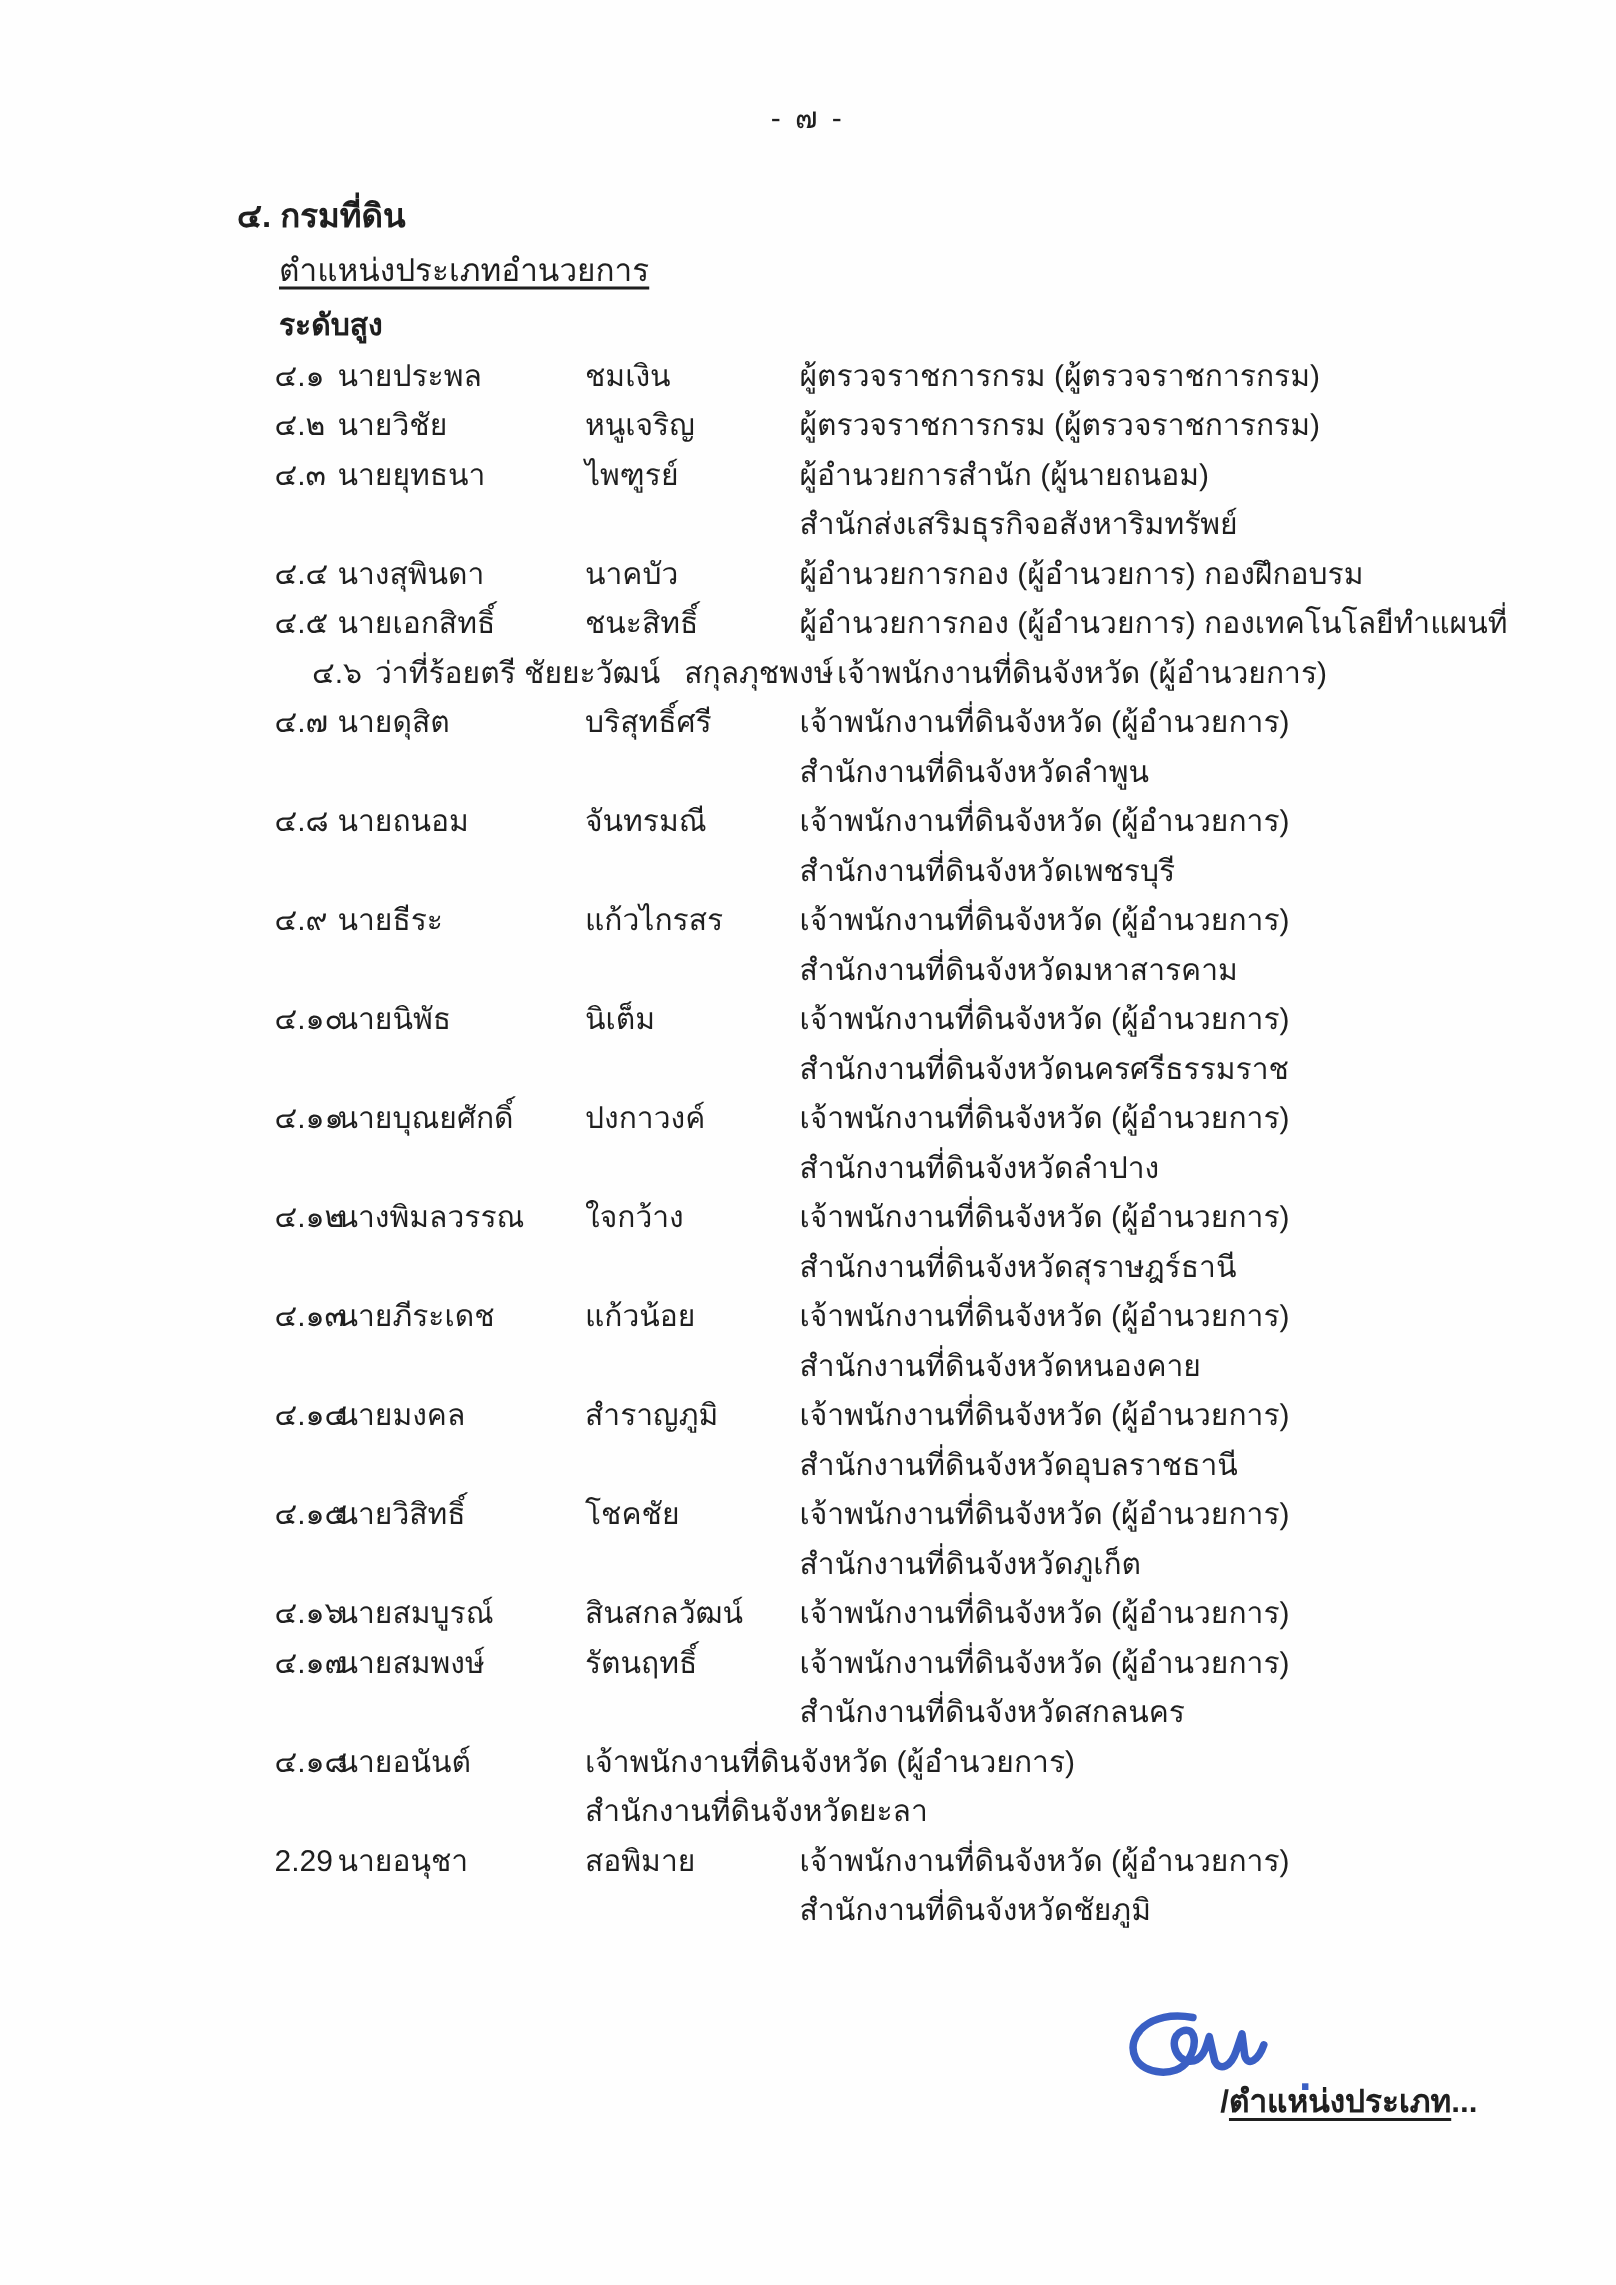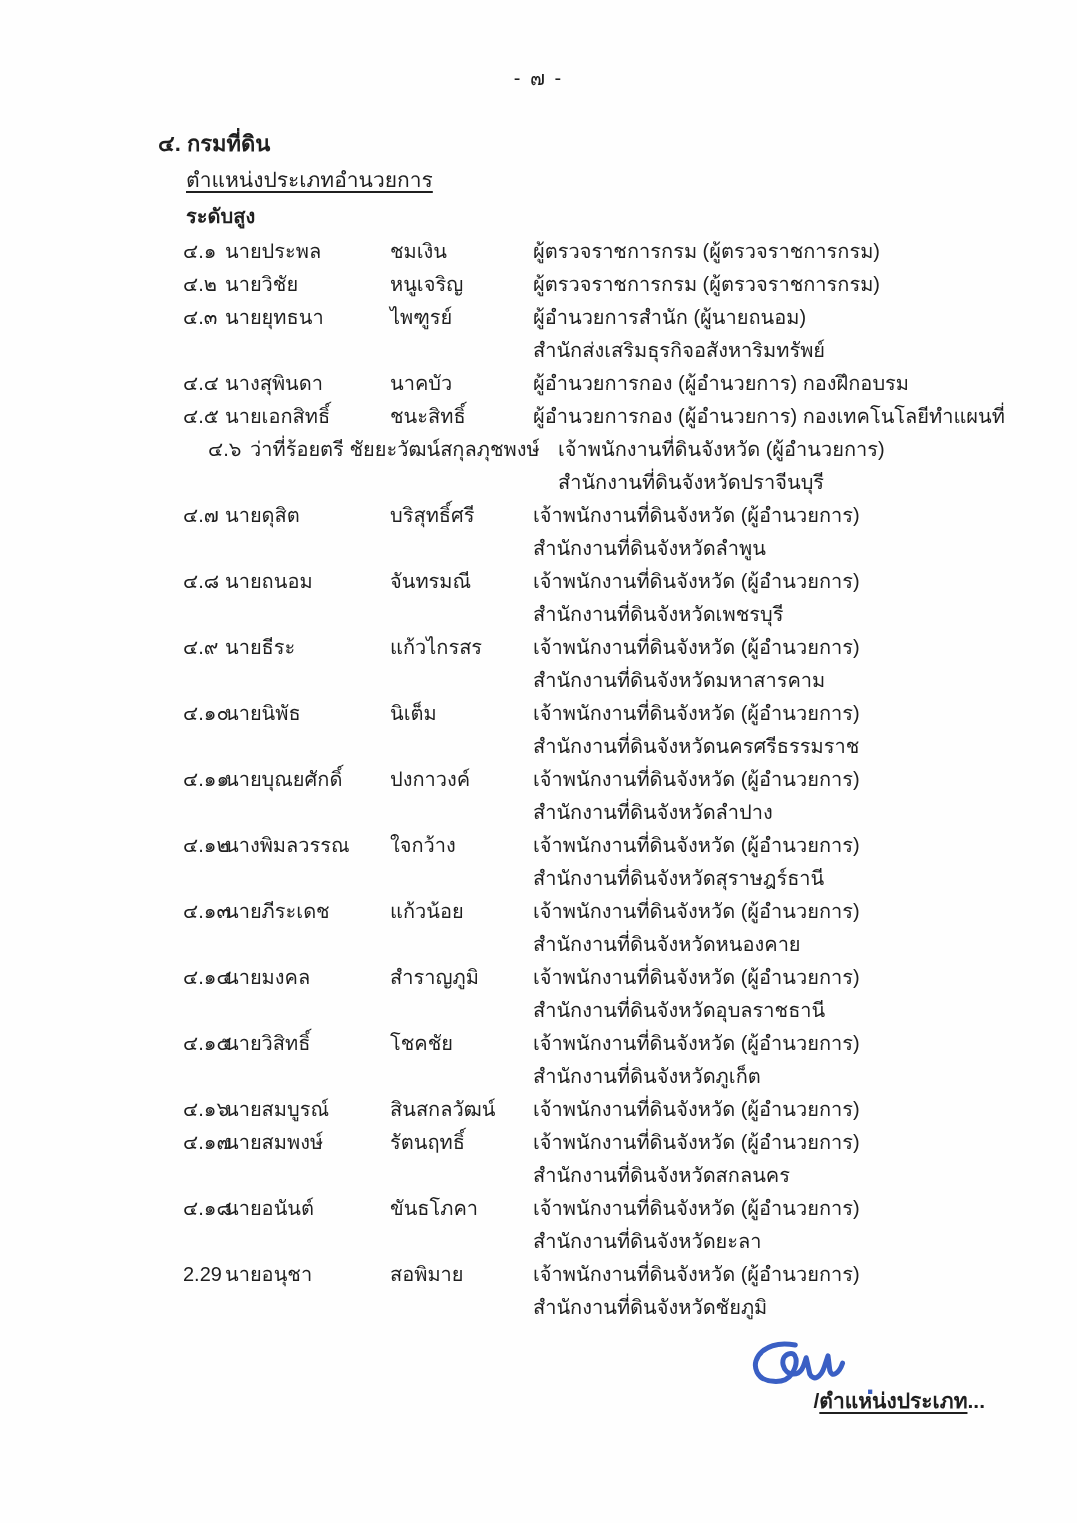--- a/index.html
+++ b/index.html
@@ -48,21 +48,21 @@
   }
   .row {
     display: grid;
     grid-template-columns: 42px 165px 143px 1fr;
   }
   .row--wide {
     grid-template-columns: 42px 308px 1fr;
     margin-left: 25px;
   }
   .cell { white-space: nowrap; }
-  .cell-combined { display: flex; white-space: nowrap; }
+  .cell-combined { display: flex; gap: 16px; white-space: nowrap; }
   .office { display: block; white-space: nowrap; }
   .office:empty { display: none; }
   .sig-block {
     position: absolute;
     top: 1336px; left: 748px;
     display: flex;
     align-items: flex-end;
     gap: 18px;
   }
   .sig-dot {
@@ -148,21 +148,20 @@
     </div>
 
     <div class="row row--wide">
       <span class="cell">๔.๖</span>
       <span class="cell-combined">
         <span>ว่าที่ร้อยตรี ชัยยะวัฒน์</span>
         <span>สกุลภุชพงษ์</span>
       </span>
       <span class="cell">
         <span>เจ้าพนักงานที่ดินจังหวัด (ผู้อำนวยการ)</span>
-        <span class="office">สำนักงานที่ดินจังหวัดปราจีนบุรี</span>
       </span>
     </div>
 
     <div class="row">
       <span class="cell">๔.๗</span>
       <span class="cell">นายดุสิต</span>
       <span class="cell">บริสุทธิ์ศรี</span>
       <span class="cell">
         <span>เจ้าพนักงานที่ดินจังหวัด (ผู้อำนวยการ)</span>
         <span class="office">สำนักงานที่ดินจังหวัดลำพูน</span>
@@ -264,21 +263,20 @@
       <span class="cell">รัตนฤทธิ์</span>
       <span class="cell">
         <span>เจ้าพนักงานที่ดินจังหวัด (ผู้อำนวยการ)</span>
         <span class="office">สำนักงานที่ดินจังหวัดสกลนคร</span>
       </span>
     </div>
 
     <div class="row">
       <span class="cell">๔.๑๘</span>
       <span class="cell">นายอนันต์</span>
-      <span class="cell">ขันธโภคา</span>
       <span class="cell">
         <span>เจ้าพนักงานที่ดินจังหวัด (ผู้อำนวยการ)</span>
         <span class="office">สำนักงานที่ดินจังหวัดยะลา</span>
       </span>
     </div>
 
     <div class="row">
       <span class="cell">2.29</span>
       <span class="cell">นายอนุชา</span>
       <span class="cell">สอพิมาย</span>

